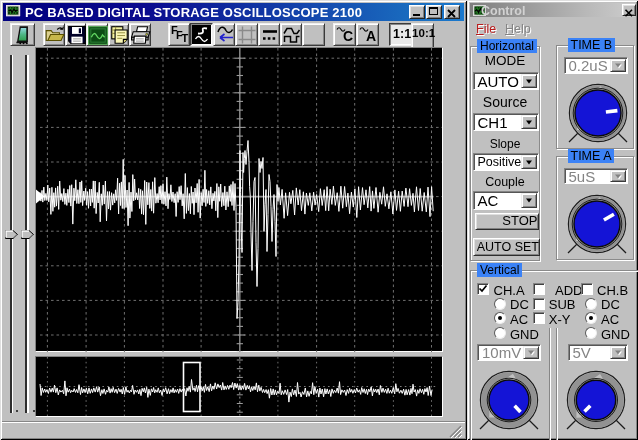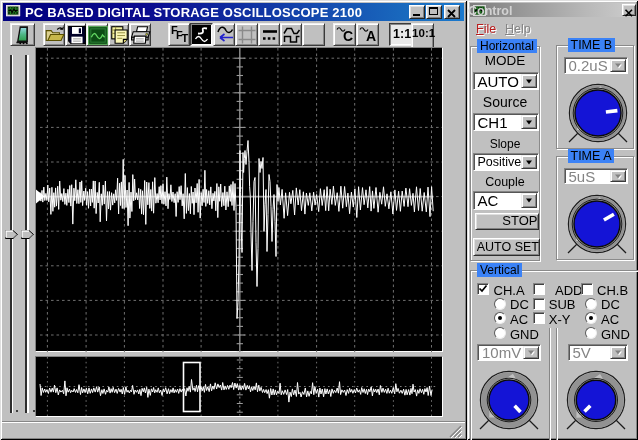--- a/index.html
+++ b/index.html
@@ -280,21 +280,21 @@
 
 <div class="win" style="left:467px;top:0;width:171px;height:440px;"></div>
 <div style="position:absolute;left:470px;top:2.5px;width:165px;height:14.5px;
   background:linear-gradient(90deg,#7e7e7e,#b8b8b8 70%,#cdcdcd);"></div>
 <svg style="position:absolute;left:472.5px;top:4.5px" width="13" height="11" viewBox="0 0 14 12" preserveAspectRatio="none">
   <rect x="0" y="0" width="14" height="12" fill="#d8d8d8"></rect>
   <rect x="1.5" y="1.5" width="11" height="9" fill="#0a3a0a"></rect>
   <path d="M1.5 4.5 H13 M1.5 7.5 H13 M4.5 1.5 V11 M7.5 1.5 V11 M10.5 1.5 V11" stroke="#2c8c2c" stroke-width="1"></path>
   <path d="M2 7 L4 5 L6 8 L8 4 L10 7 L12 5" stroke="#000" stroke-width="1.2" fill="none"></path>
 </svg>
-<div style="position:absolute;left:468px;top:3.5px;font-size:12.5px;font-weight:bold;color:#d2d2d2;">Control</div>
+<div style="position:absolute;left:481px;top:3.5px;font-size:12.5px;font-weight:bold;color:#d2d2d2;">Control</div>
 <div class="tbtn" style="left:621.5px;top:3.5px;width:14px;height:12.5px;">
   <svg width="12" height="11" viewBox="0 0 12 11">
       <path d="M2.5 1.8 L9 8.2 M9 1.8 L2.5 8.2" stroke="#000" stroke-width="1.6"></path>
     </svg></div>
 
 <div style="position:absolute;left:476px;top:22px;font-size:12.5px;color:#b91c1c;text-shadow:1px 1px 0 #fff;"><span style="text-decoration:underline">F</span>ile</div>
 <div style="position:absolute;left:505px;top:22px;font-size:12.5px;color:#848484;text-shadow:1px 1px 0 #fff;"><span style="text-decoration:underline">H</span>elp</div>
 
 <div class="gb" style="left:470px;top:46px;width:70px;height:215px;">
     <div class="gbt">Horizontal</div>

